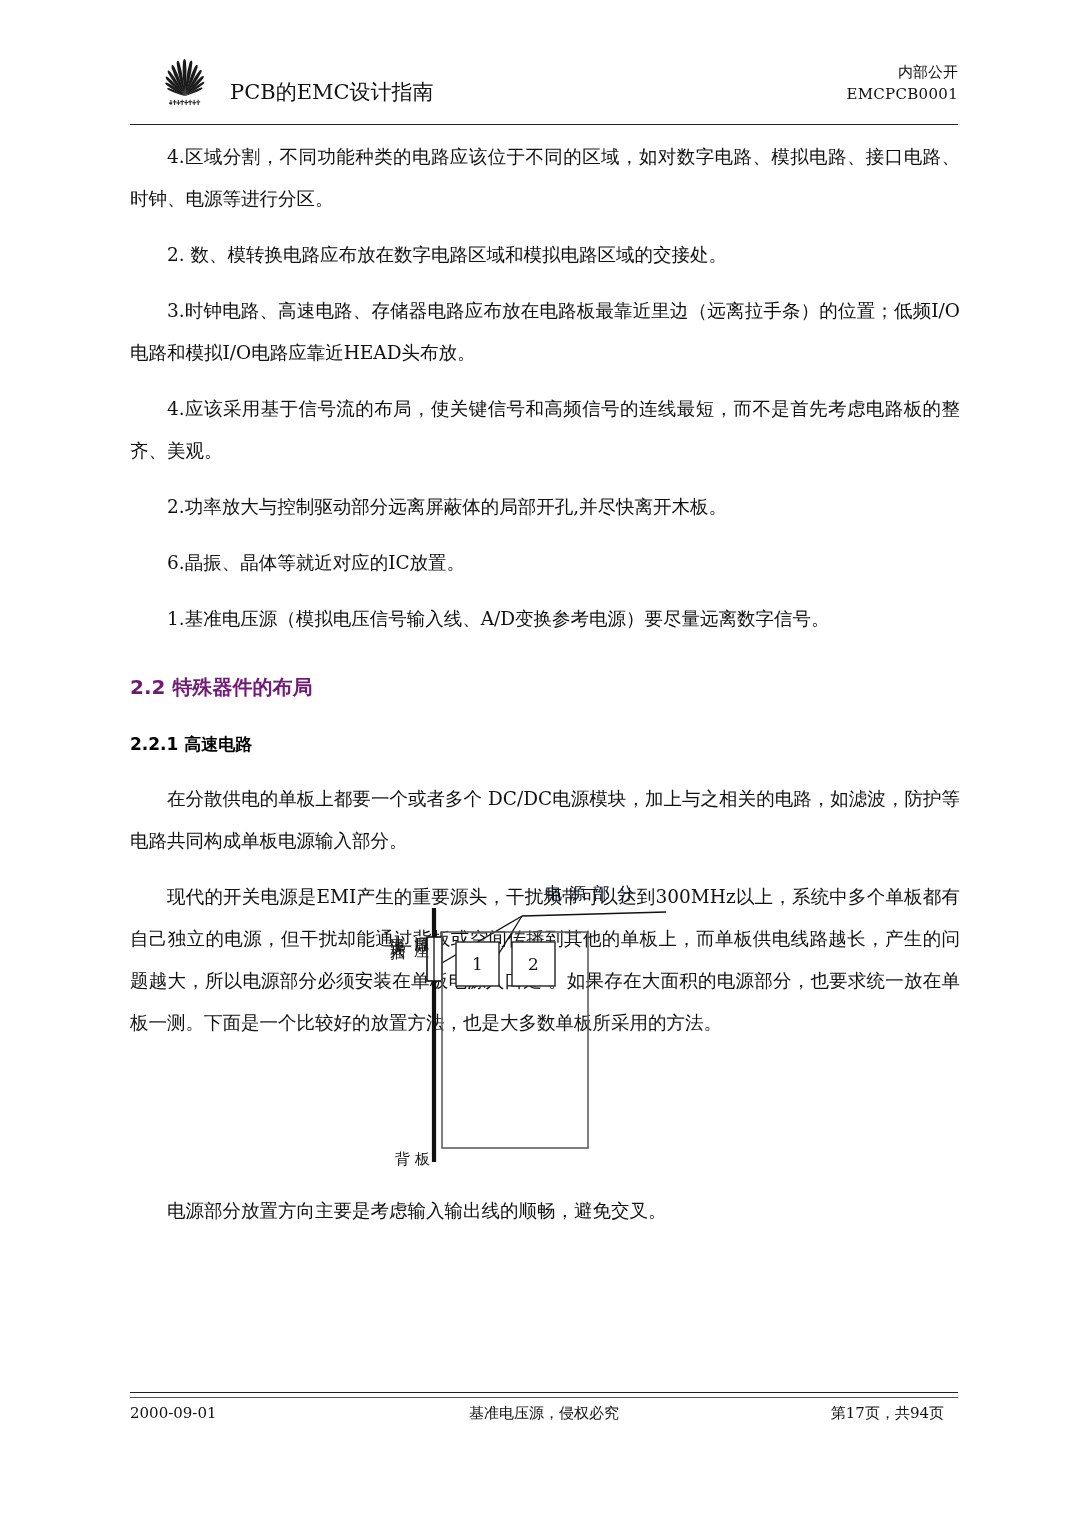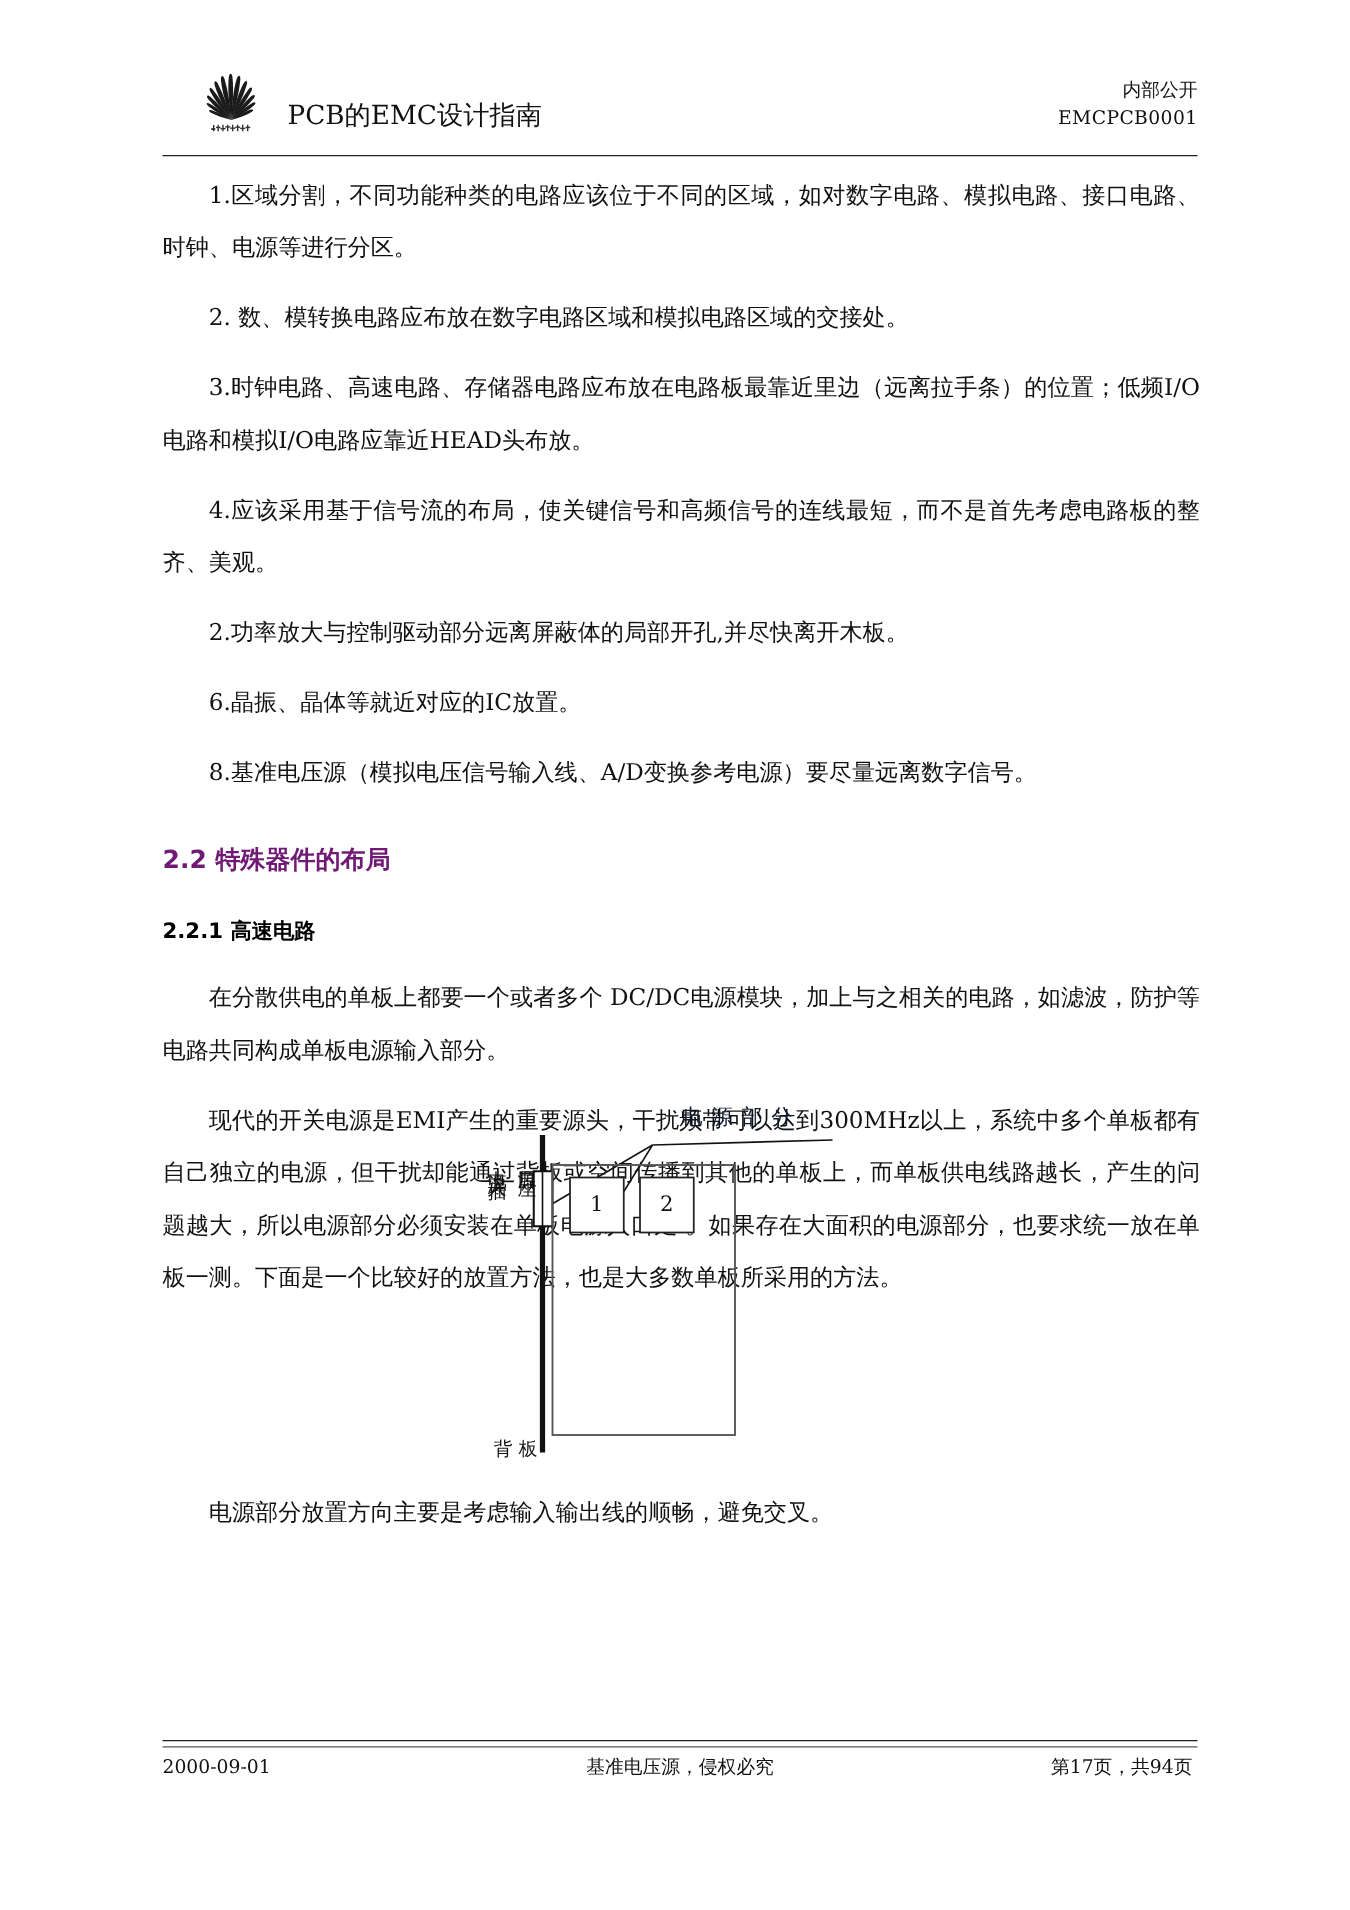--- a/index.html
+++ b/index.html
@@ -147,21 +147,21 @@
     position: absolute;
     left: 130px;
     top: 1404px;
     width: 828px;
     height: 26px;
     font-size: 15px;
     color: #111;
   }
   .footer .fl { position: absolute; left: 0; top: 0; }
   .footer .fc { position: absolute; left: 0; right: 0; top: 0; text-align: center; }
-  .footer .fr { position: absolute; right: 4px; top: 0; }
+  .footer .fr { position: absolute; right: 14px; top: 0; }
 
   
   .watermark {
     position: absolute;
     left: 718px;
     top: 1462px;
     height: 46px;
     display: flex;
     align-items: center;
     gap: 14px;
@@ -254,27 +254,27 @@
 
     <div class="header-right">
       <div class="cls">内部公开</div>
       <div class="docid">EMCPCB0001</div>
     </div>
   </div>
   <div class="header-rule"></div>
 
   <div class="content">
 
-    <p class="body">1.区域分割，不同功能种类的电路应该位于不同的区域，如对数字电路、模拟电路、接口电路、时钟、电源等进行分区。</p>
+    <p class="body">4.区域分割，不同功能种类的电路应该位于不同的区域，如对数字电路、模拟电路、接口电路、时钟、电源等进行分区。</p>
     <p class="body spaced" style="margin-top:14px;">2. 数、模转换电路应布放在数字电路区域和模拟电路区域的交接处。</p>
     <p class="body spaced">3.时钟电路、高速电路、存储器电路应布放在电路板最靠近里边（远离拉手条）的位置；低频I/O电路和模拟I/O电路应靠近HEAD头布放。</p>
     <p class="body spaced">4.应该采用基于信号流的布局，使关键信号和高频信号的连线最短，而不是首先考虑电路板的整齐、美观。</p>
     <p class="body spaced">2.功率放大与控制驱动部分远离屏蔽体的局部开孔,并尽快离开木板。</p>
     <p class="body spaced">6.晶振、晶体等就近对应的IC放置。</p>
-    <p class="body">8.基准电压源（模拟电压信号输入线、A/D变换参考电源）要尽量远离数字信号。</p>
+    <p class="body">1.基准电压源（模拟电压信号输入线、A/D变换参考电源）要尽量远离数字信号。</p>
 
     <h2 class="sec" style="margin-top:34px;">2.2  特殊器件的布局</h2>
 
     <h3 class="subsec" style="margin-top:32px;">2.2.1  高速电路</h3>
 
     <p class="body" style="margin-top:22px;">在分散供电的单板上都要一个或者多个 DC/DC电源模块，加上与之相关的电路，如滤波，防护等电路共同构成单板电源输入部分。</p>
 
     <p class="body" style="margin-top:14px;">现代的开关电源是EMI产生的重要源头，干扰频带可以达到300MHz以上，系统中多个单板都有自己独立的电源，但干扰却能通过背板或空间传播到其他的单板上，而单板供电线路越长，产生的问题越大，所以电源部分必须安装在单板电源入口处 。如果存在大面积的电源部分，也要求统一放在单板一测。下面是一个比较好的放置方法，也是大多数单板所采用的方法。</p>
   </div>
 

